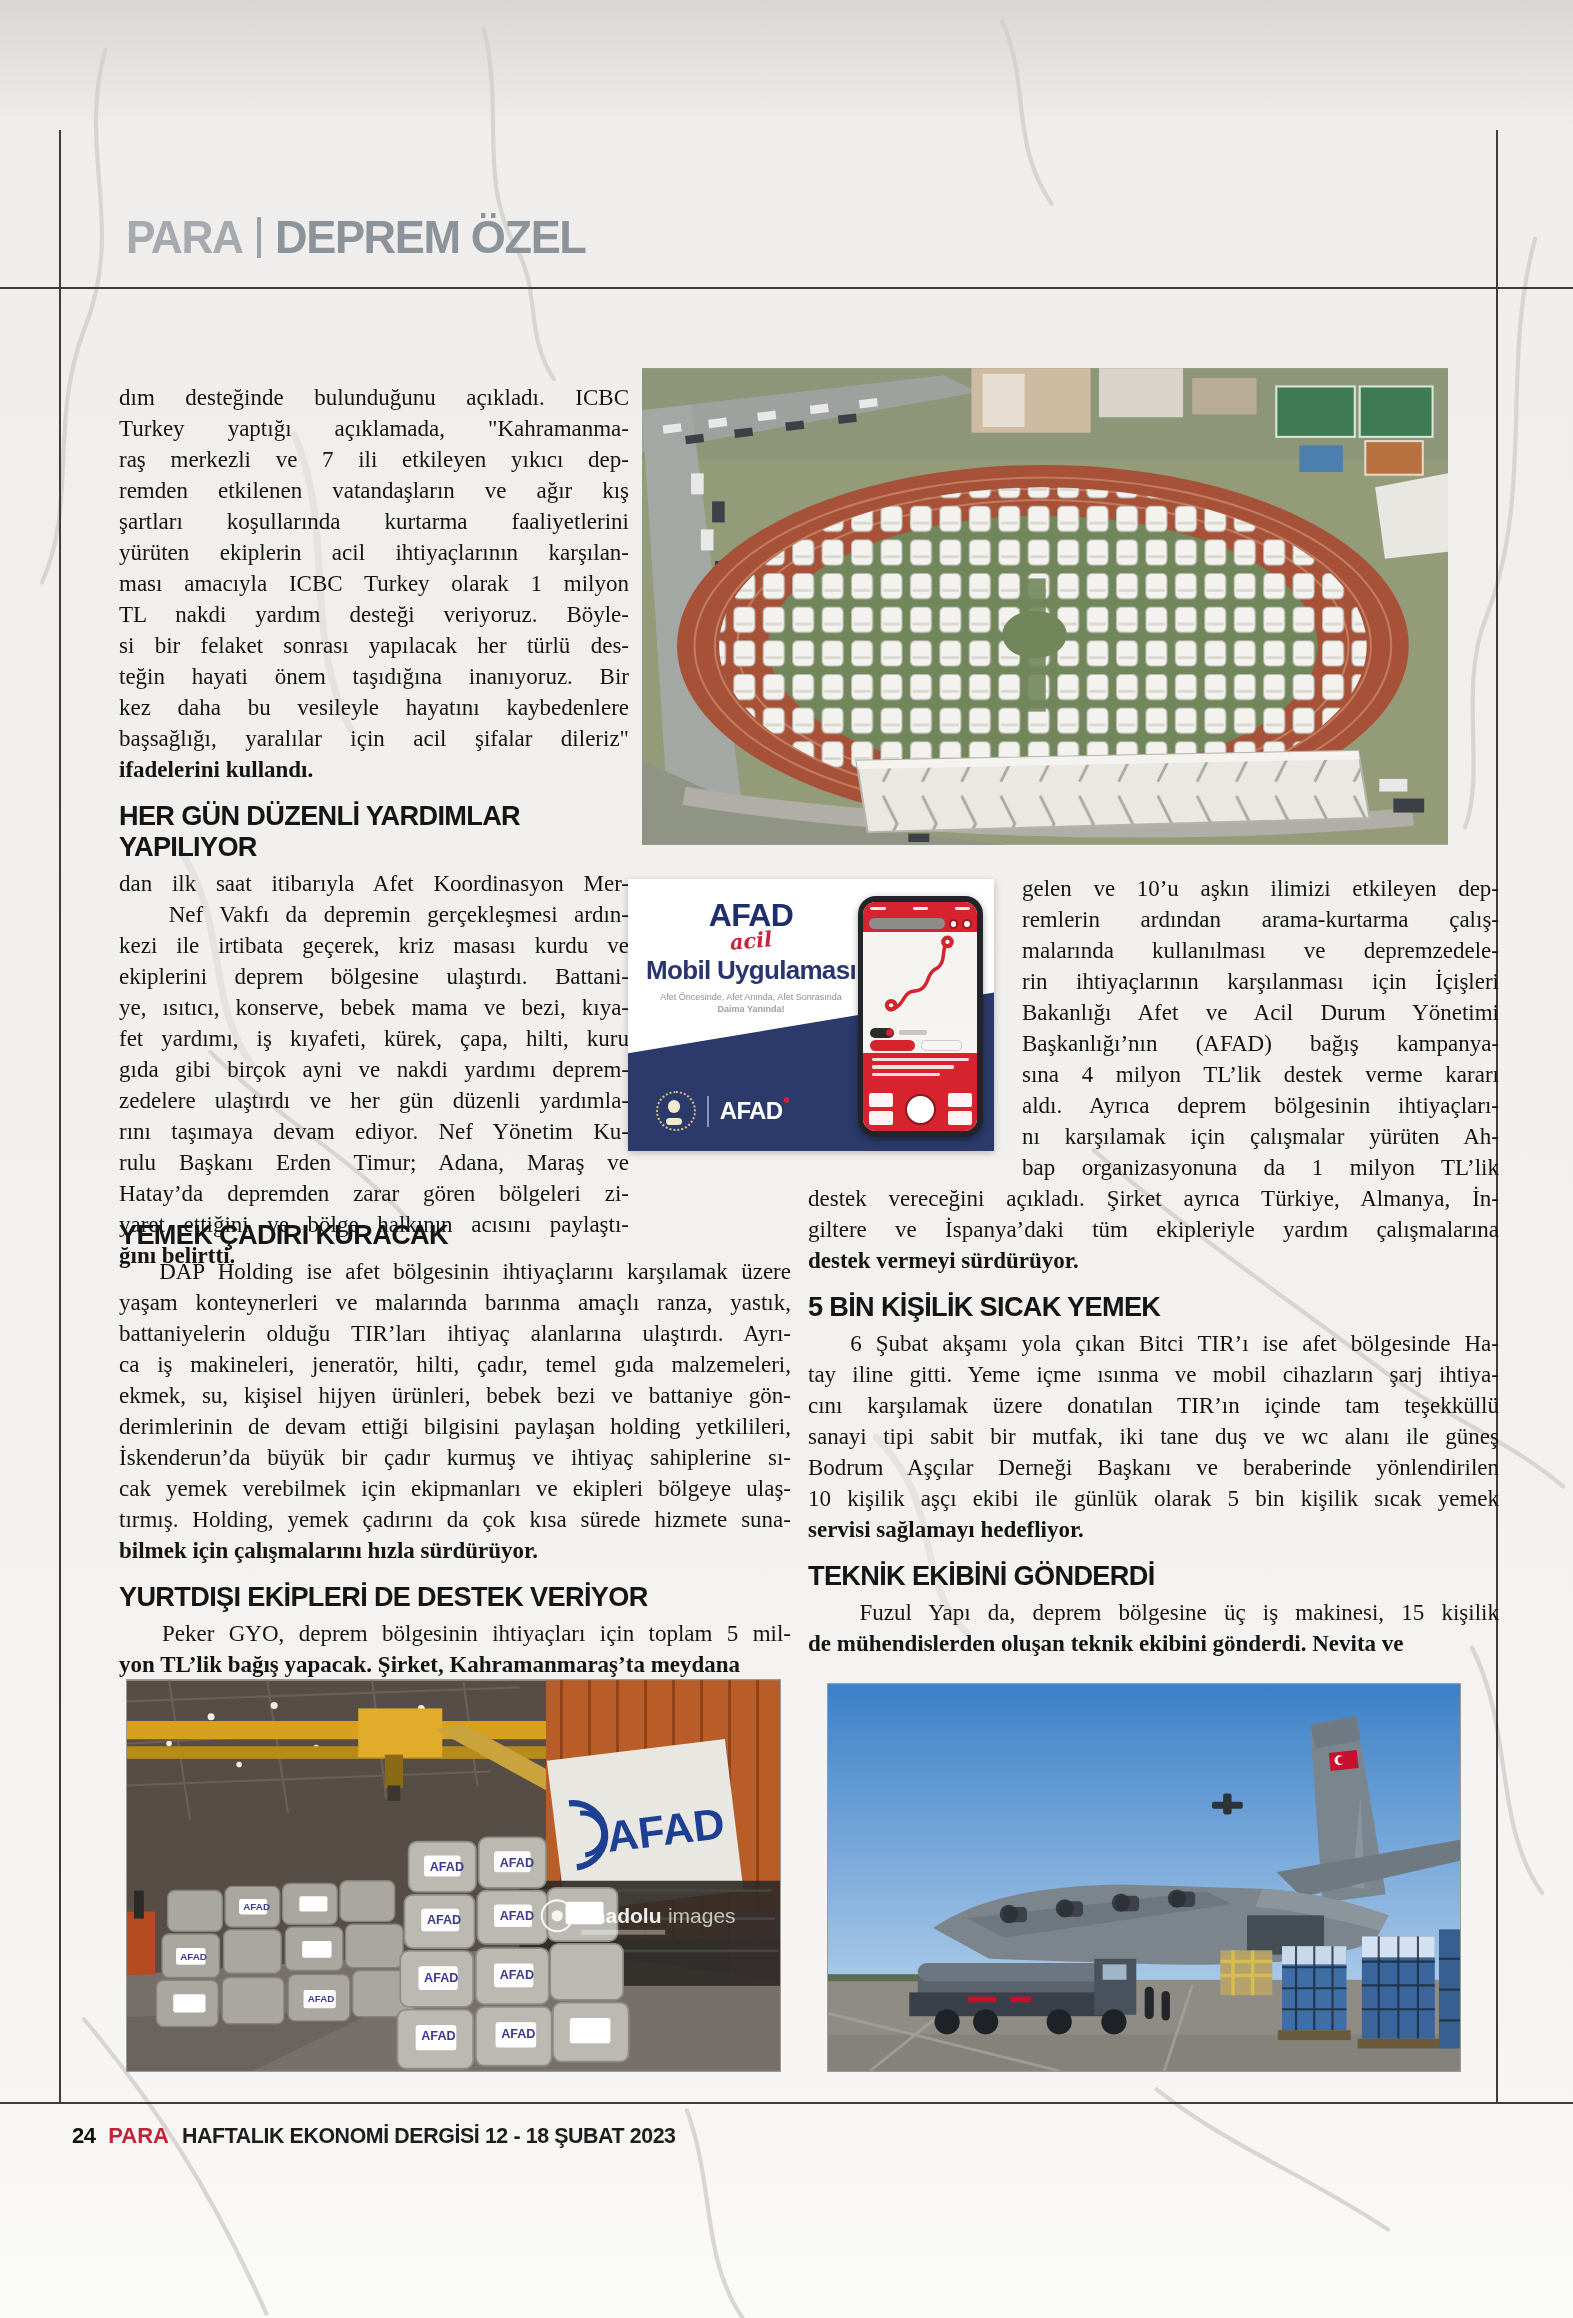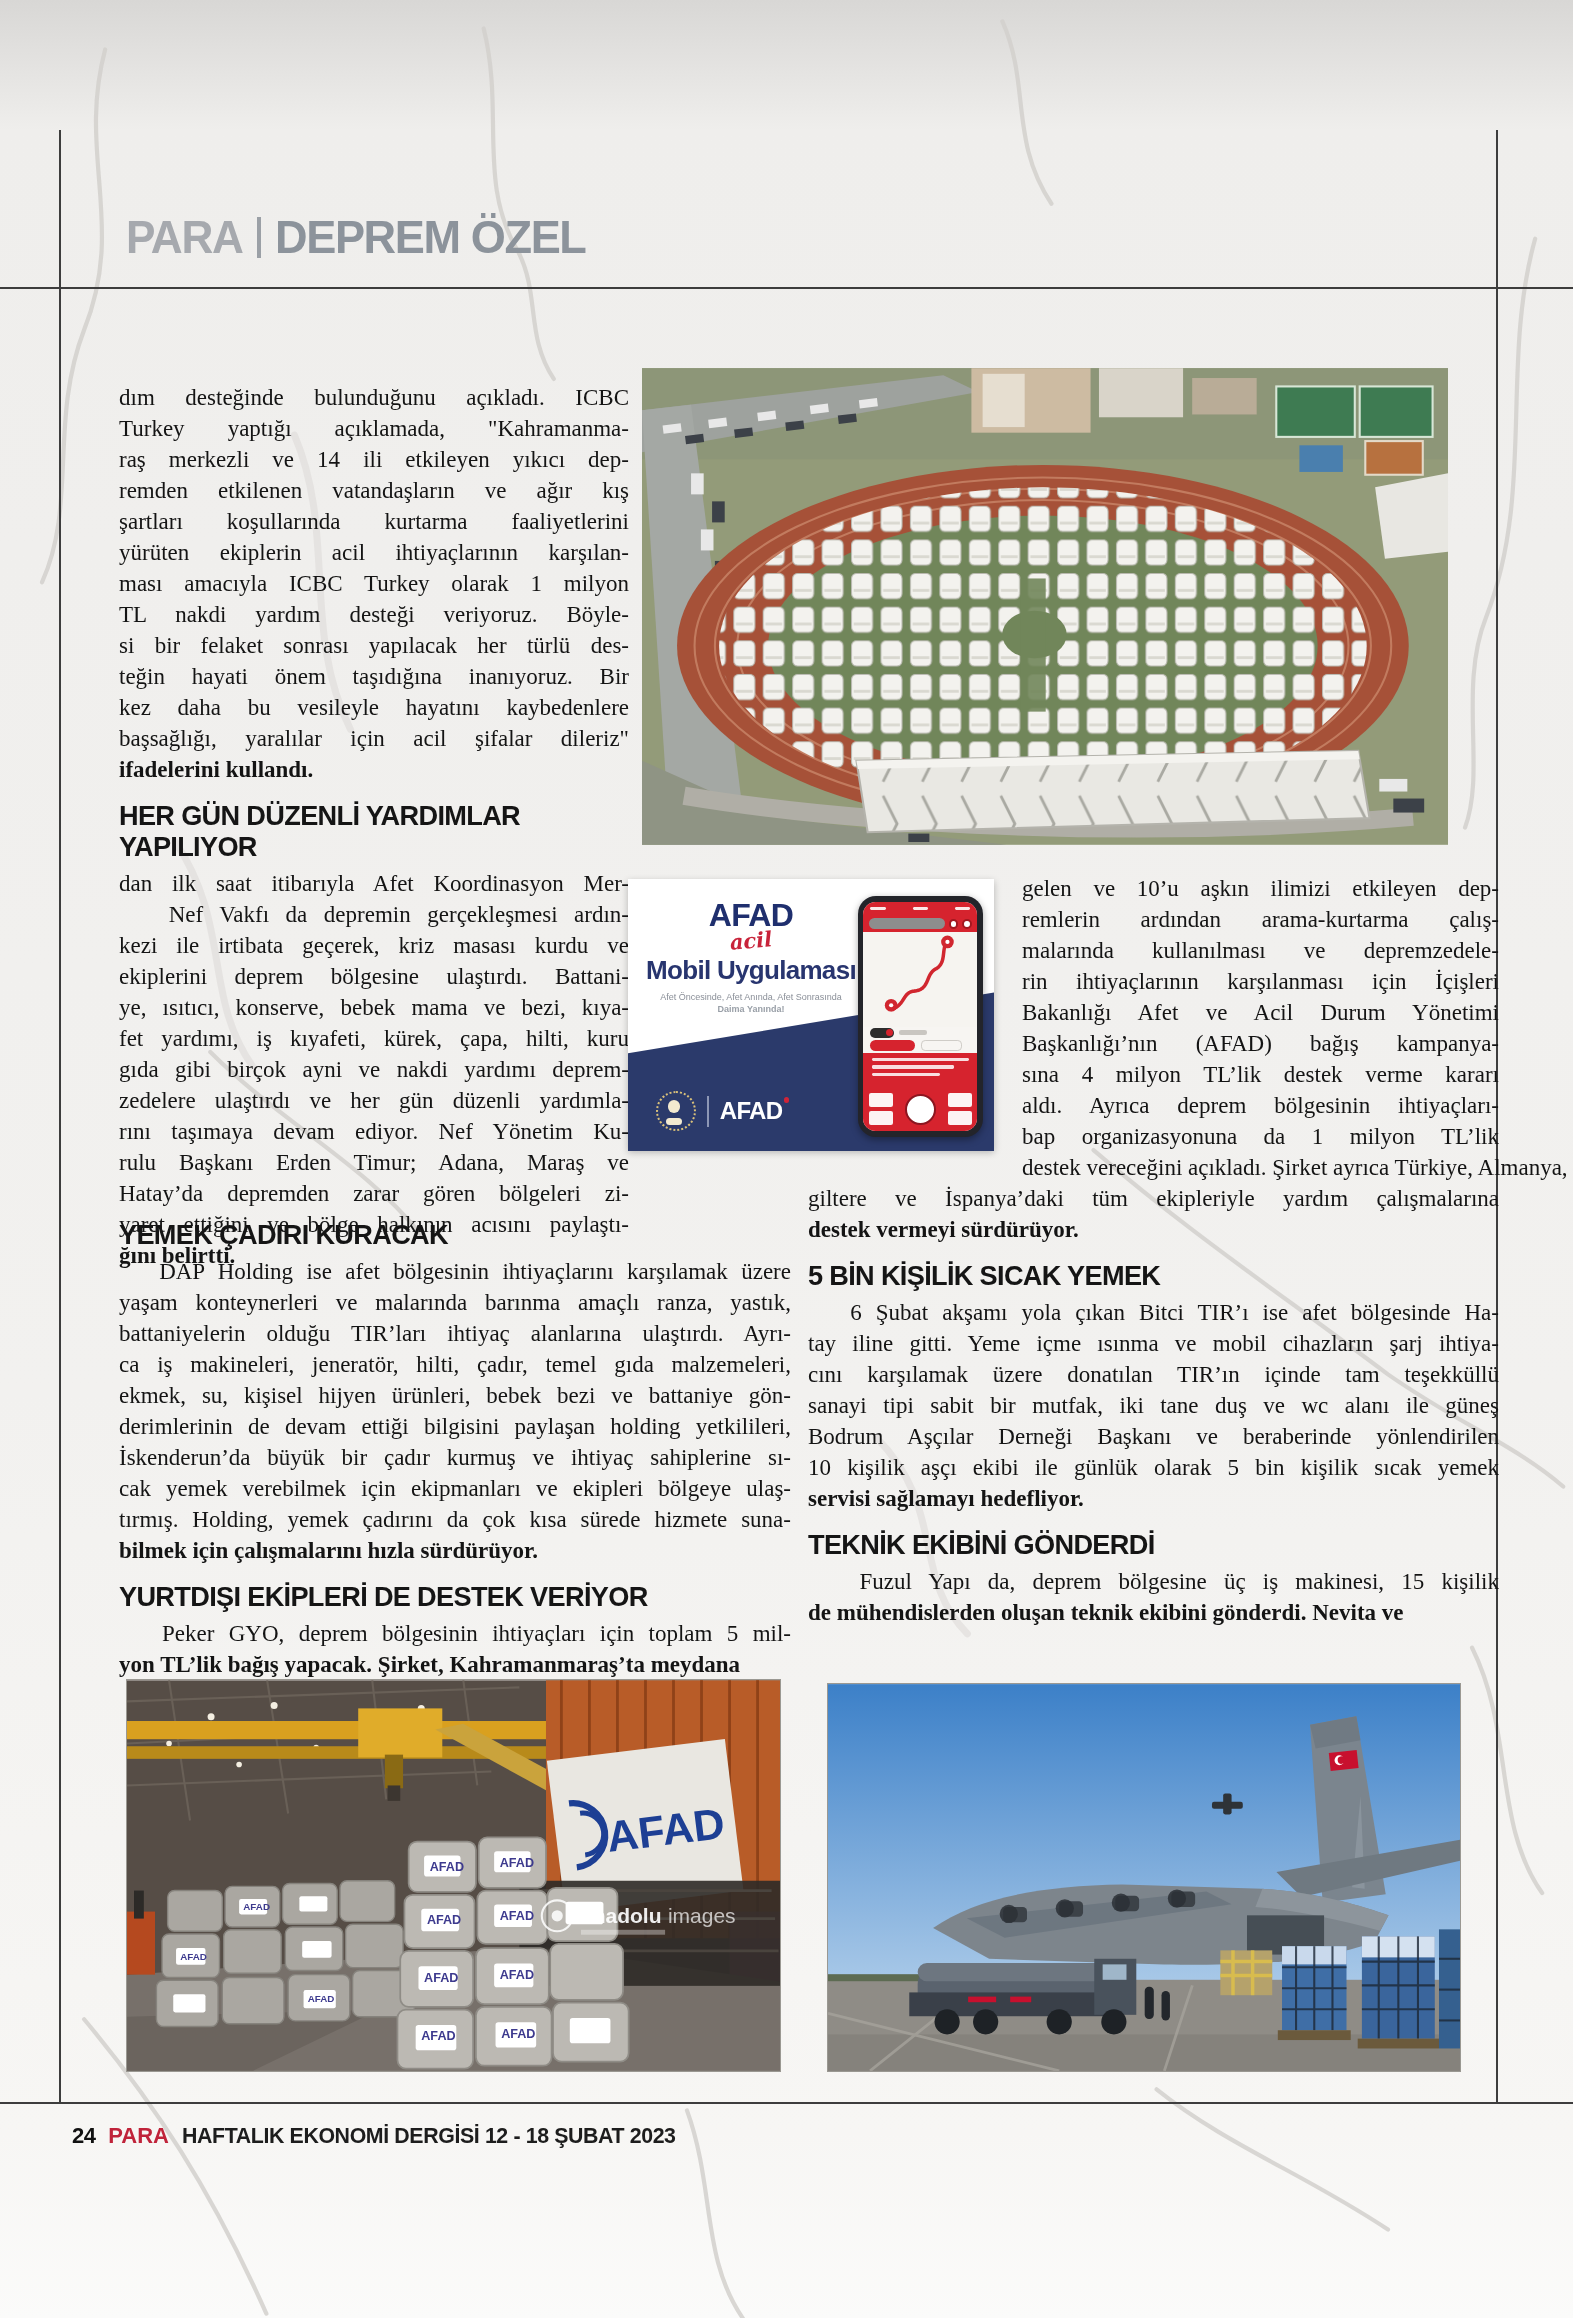--- a/index.html
+++ b/index.html
@@ -135,21 +135,21 @@
 <div class="masthead">
   <span class="brand">PARA</span>
   <span class="mast-sep"></span>
   <span class="section">DEPREM ÖZEL</span>
 </div>
 
 <div class="col" id="col-left-top">
   <div class="para">
       <div class="ln">dım desteğinde bulunduğunu açıkladı. ICBC</div>
       <div class="ln">Turkey yaptığı açıklamada, "Kahramanma-</div>
-      <div class="ln">raş merkezli ve 14 ili etkileyen yıkıcı dep-</div>
+      <div class="ln">raş merkezli ve 7 ili etkileyen yıkıcı dep-</div>
       <div class="ln">remden etkilenen vatandaşların ve ağır kış</div>
       <div class="ln">şartları koşullarında kurtarma faaliyetlerini</div>
       <div class="ln">yürüten ekiplerin acil ihtiyaçlarının karşılan-</div>
       <div class="ln">ması amacıyla ICBC Turkey olarak 1 milyon</div>
       <div class="ln">TL nakdi yardım desteği veriyoruz. Böyle-</div>
       <div class="ln">si bir felaket sonrası yapılacak her türlü des-</div>
       <div class="ln">teğin hayati önem taşıdığına inanıyoruz. Bir</div>
       <div class="ln">kez daha bu vesileyle hayatını kaybedenlere</div>
       <div class="ln">başsağlığı, yaralılar için acil şifalar dileriz"</div>
       <div class="ln ln-last">ifadelerini kullandı.</div>
@@ -176,20 +176,21 @@
   <div class="card-spacer"></div>
   <div class="para">
       <div class="ln">gelen ve 10’u aşkın ilimizi etkileyen dep-</div>
       <div class="ln">remlerin ardından arama-kurtarma çalış-</div>
       <div class="ln">malarında kullanılması ve depremzedele-</div>
       <div class="ln">rin ihtiyaçlarının karşılanması için İçişleri</div>
       <div class="ln">Bakanlığı Afet ve Acil Durum Yönetimi</div>
       <div class="ln">Başkanlığı’nın (AFAD) bağış kampanya-</div>
       <div class="ln">sına 4 milyon TL’lik destek verme kararı</div>
       <div class="ln">aldı. Ayrıca deprem bölgesinin ihtiyaçları-</div>
+      <div class="ln">nı karşılamak için çalışmalar yürüten Ah-</div>
       <div class="ln">bap organizasyonuna da 1 milyon TL’lik</div>
       <div class="ln">destek vereceğini açıkladı. Şirket ayrıca Türkiye, Almanya, İn-</div>
       <div class="ln">giltere ve İspanya’daki tüm ekipleriyle yardım çalışmalarına</div>
       <div class="ln ln-last">destek vermeyi sürdürüyor.</div>
     </div>
   <div class="headline">5 BİN KİŞİLİK SICAK YEMEK</div>
   <div class="para">
       <div class="ln">&nbsp;&nbsp;&nbsp;6 Şubat akşamı yola çıkan Bitci TIR’ı ise afet bölgesinde Ha-</div>
       <div class="ln">tay iline gitti. Yeme içme ısınma ve mobil cihazların şarj ihtiya-</div>
       <div class="ln">cını karşılamak üzere donatılan TIR’ın içinde tam teşekküllü</div>

